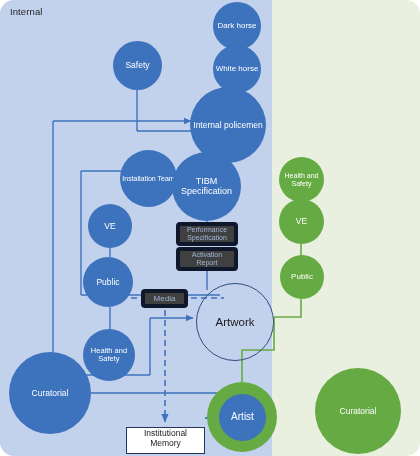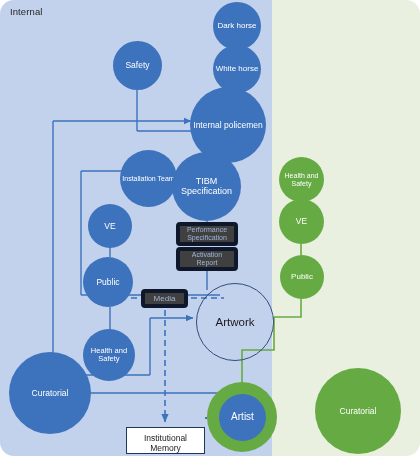--- a/index.html
+++ b/index.html
@@ -79,21 +79,21 @@
     color: #9fb4d6;
     line-height: 1.15;
     box-sizing: border-box;
     user-select: none;
   }
   .memorybox {
     position: absolute;
     background: #ffffff;
     border: 1px solid #20355a;
     display: flex;
-    align-items: flex-end;
+    align-items: flex-start;
     justify-content: center;
     text-align: center;
     color: #1a1a1a;
     line-height: 1.18;
     box-sizing: border-box;
     user-select: none;
   }
   .lbl { display: block; padding: 0 1px; }
 </style>
 </head>

